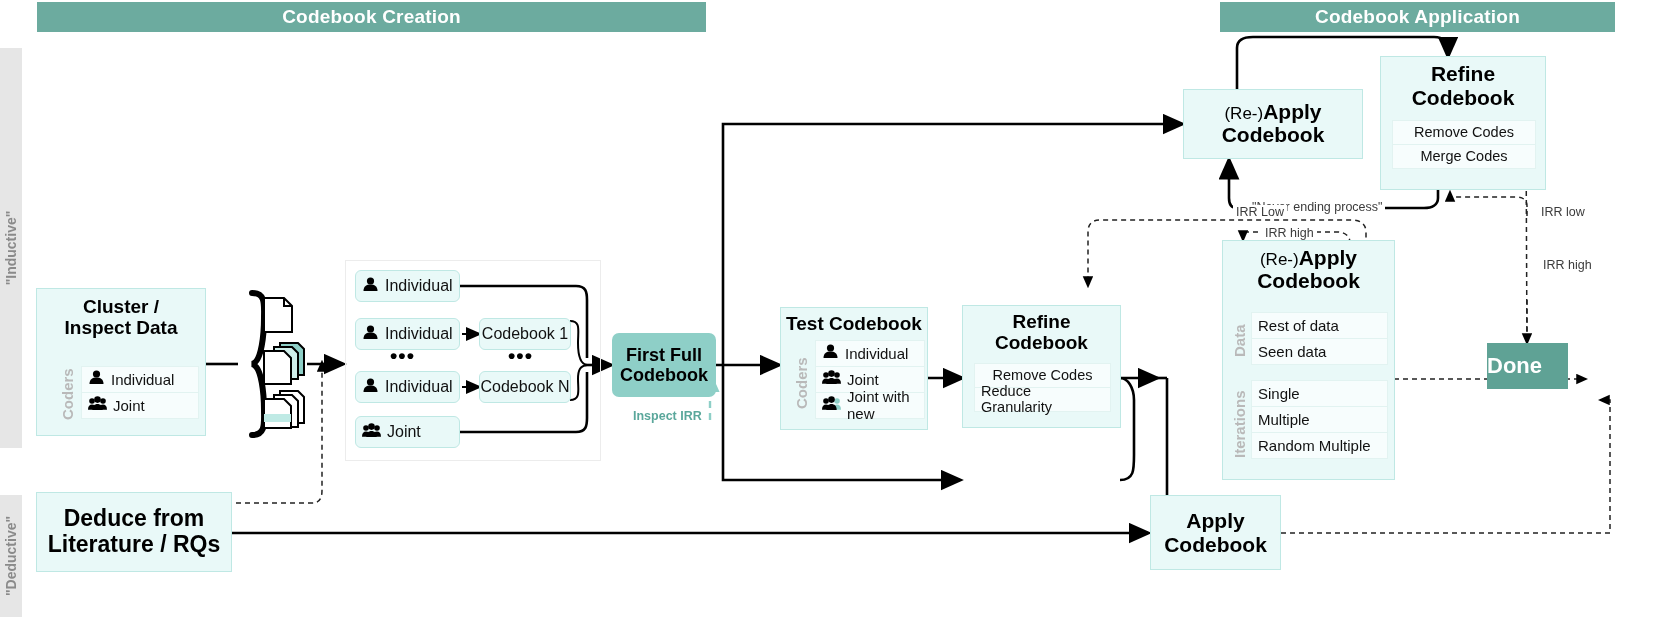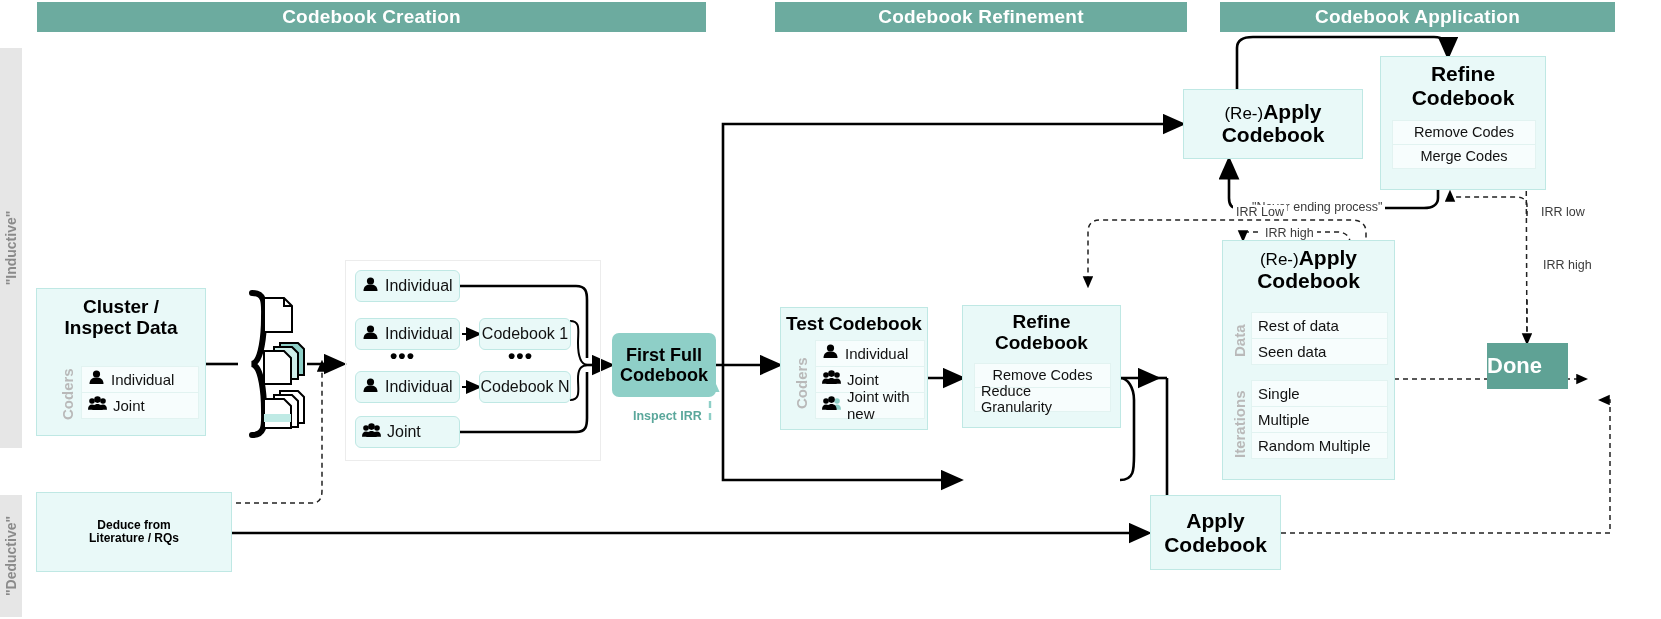--- a/index.html
+++ b/index.html
@@ -69,21 +69,20 @@
 
   svg.wires{position:absolute;left:0;top:0;width:1661px;height:619px;overflow:visible;pointer-events:none;}
   .ico{flex:none;display:inline-block;}
 </style>
 </head>
 <body>
 
 <div id="stage">
 
   <div class="phase-header" style="left:37px;top:2px;width:669px;">Codebook Creation</div>
-  <div class="phase-header" style="left:775px;top:2px;width:412px;">Codebook Refinement</div>
   <div class="phase-header" style="left:1220px;top:2px;width:395px;">Codebook Application</div>
 
   <div class="paradigm" style="left:0px;top:48px;height:400px;">
     <span>"Inductive"</span>
   </div>
   <div class="paradigm" style="left:0px;top:495px;height:122px;">
     <span>"Deductive"</span>
   </div>
 
   <svg class="wires" viewBox="0 0 1661 619">
@@ -259,21 +258,21 @@
   <div class="ellipsis" style="left:390px;top:344px;">•••</div>
   <div class="ellipsis" style="left:508px;top:344px;">•••</div>
 
   <div class="box round teal-solid" style="left:612px;top:333px;width:104px;height:64px;justify-content:center;">
     <div class="title" style="font-size:18px;white-space:pre-line;">First Full
 Codebook</div>
   </div>
   <div class="edge-label teal" style="left:630px;top:409px;">Inspect IRR</div>
 
   <div class="box" style="left:36px;top:492px;width:196px;height:80px;justify-content:center;">
-    <div class="title" style="font-size:12px;">Deduce from<br>Literature / RQs</div>
+    <div class="title" style="font-size:23px;">Deduce from<br>Literature / RQs</div>
   </div>
 
   <div class="box" style="left:780px;top:307px;width:148px;height:123px;padding-top:5px;">
     <div class="title" style="font-size:19px;">Test Codebook</div>
     <div class="opts" style="position:absolute;left:34px;top:33px;width:110px;">
       <div class="opt">
         <span class="ico"><svg width="17" height="15" viewBox="0 0 17 15">
               <circle cx="8.5" cy="4" r="3.6" fill="#000"></circle>
               <path d="M1.5,14 C1.5,9.4 4.6,7.6 8.5,7.6 C12.4,7.6 15.5,9.4 15.5,14 z" fill="#000"></path>
             </svg></span>

